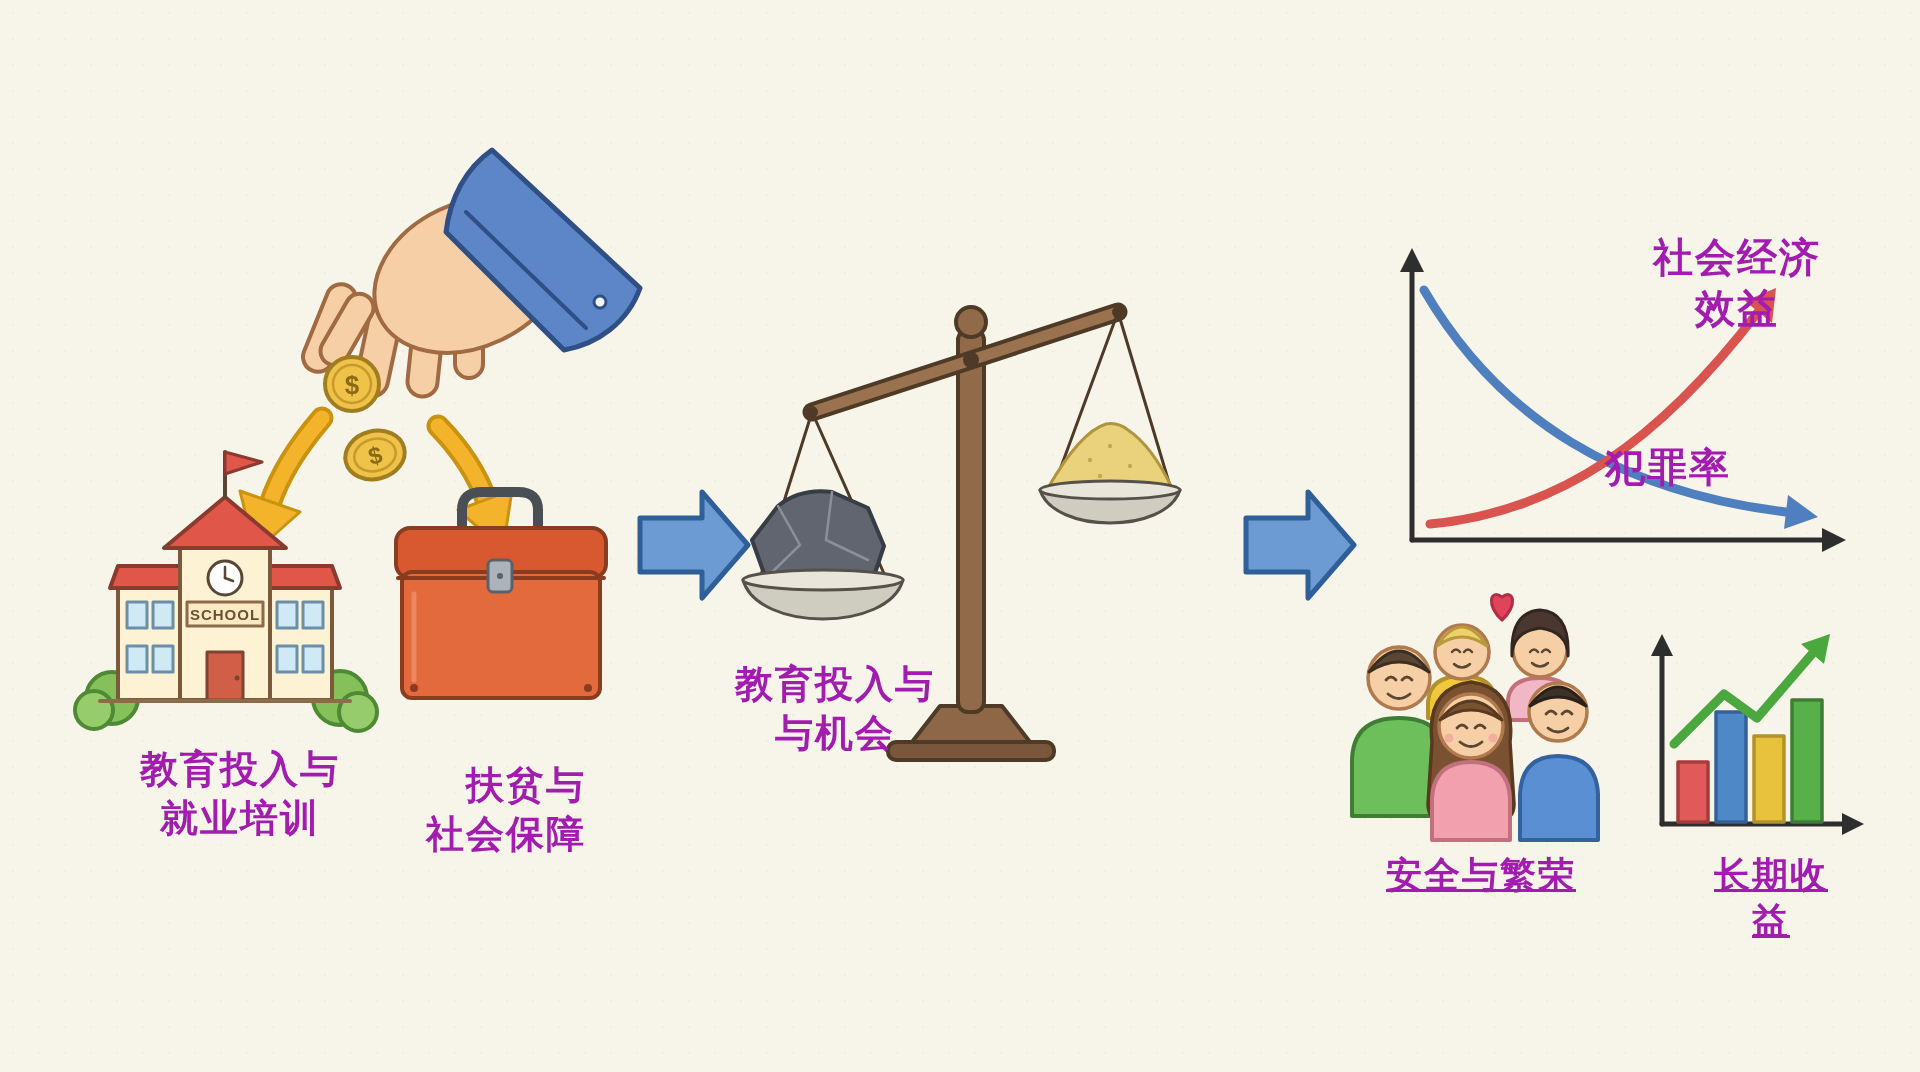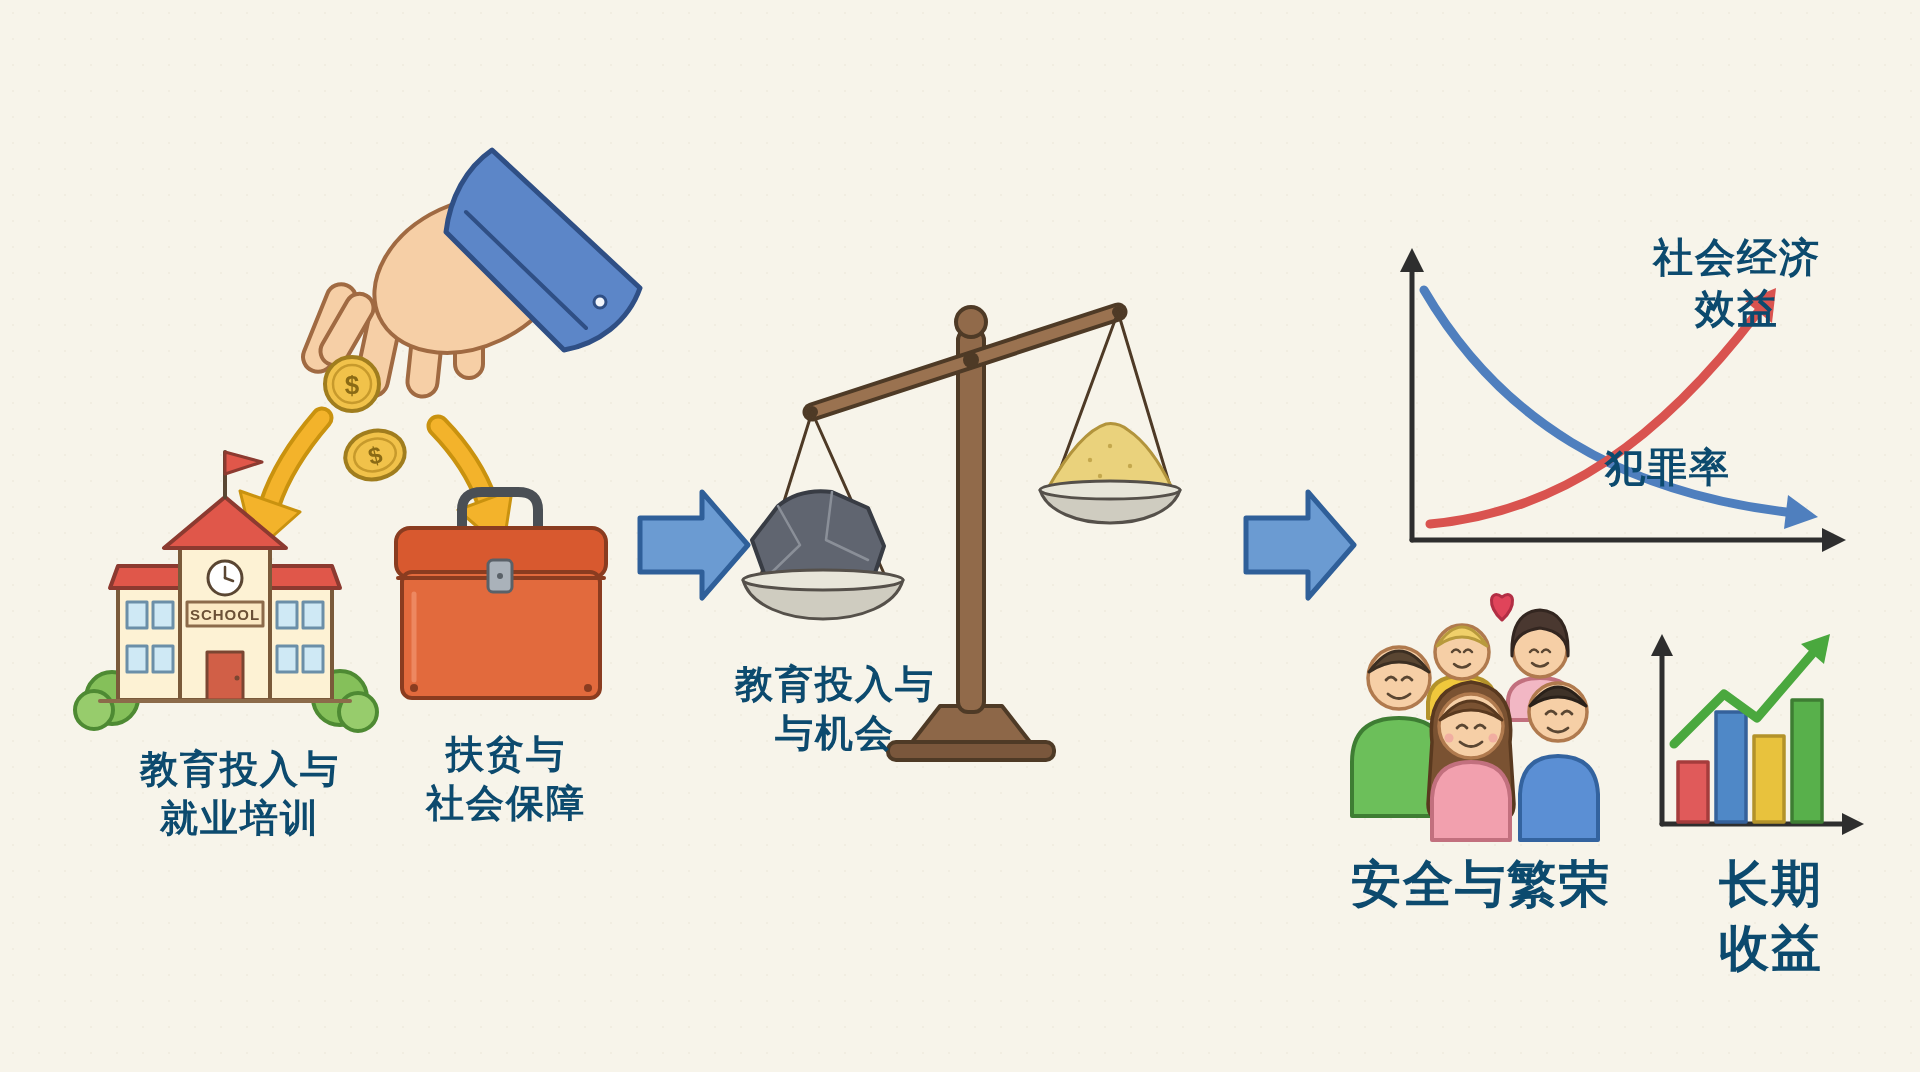--- a/index.html
+++ b/index.html
@@ -10,24 +10,24 @@
   }
   #canvas{position:relative;width:1920px;height:1072px;background:#f7f4ea;}
   #canvas::before{
     content:"";position:absolute;inset:0;pointer-events:none;
     background-image:radial-gradient(#e9e4d6 1px, transparent 1.4px);
     background-size:26px 26px;opacity:.45;
   }
   svg{position:absolute;left:0;top:0;}
   .lbl{
     position:absolute;transform:translateX(-50%);
-    font-weight:700;font-size:38px;line-height:1.28;color:#0c4a6e;
+    font-weight:700;font-size:38px;line-height:1.28;color:#a21caf;
     text-align:center;white-space:pre-line;letter-spacing:2px;
   }
-  .lbl-lg{font-size:50px;}
+  .lbl-lg{font-size:36px;text-decoration:underline;}
   .lbl-md{font-size:40px;}
 </style>
 </head>
 <body>
 
 <div id="canvas">
 
   <svg width="1920" height="1072" viewBox="0 0 1920 1072">
 
     <g stroke-linejoin="round" stroke-linecap="round">
@@ -221,21 +221,21 @@
       <rect x="1754" y="736" width="30" height="86" fill="#e8c23d" stroke="#b3922a" stroke-width="3.5"></rect>
       <rect x="1792" y="700" width="30" height="122" fill="#58b04b" stroke="#3e7d33" stroke-width="3.5"></rect>
 
       <path d="M 1674,744 L 1724,694 L 1757,718 L 1812,654" fill="none" stroke="#4aa83e" stroke-width="9"></path>
       <polygon points="1830,634 1824,664 1801,644" fill="#4aa83e"></polygon>
     </g>
   </svg>
 
   <div class="lbl" style="left:240px; top:745px;">教育投入与
 就业培训</div>
-  <div class="lbl" style="left:506px; top:730px;">扶贫与
+  <div class="lbl" style="left:506px; top:761px;text-align:right;">扶贫与
 社会保障</div>
   <div class="lbl" style="left:835px; top:660px;">教育投入与
 与机会</div>
   <div class="lbl lbl-md" style="left:1737px; top:232px;">社会经济效益</div>
   <div class="lbl lbl-md" style="left:1668px; top:442px;">犯罪率</div>
   <div class="lbl lbl-lg" style="left:1481px; top:852px;">安全与繁荣</div>
   <div class="lbl lbl-lg" style="left:1771px; top:852px;">长期收益</div>
 
 </div>
 

